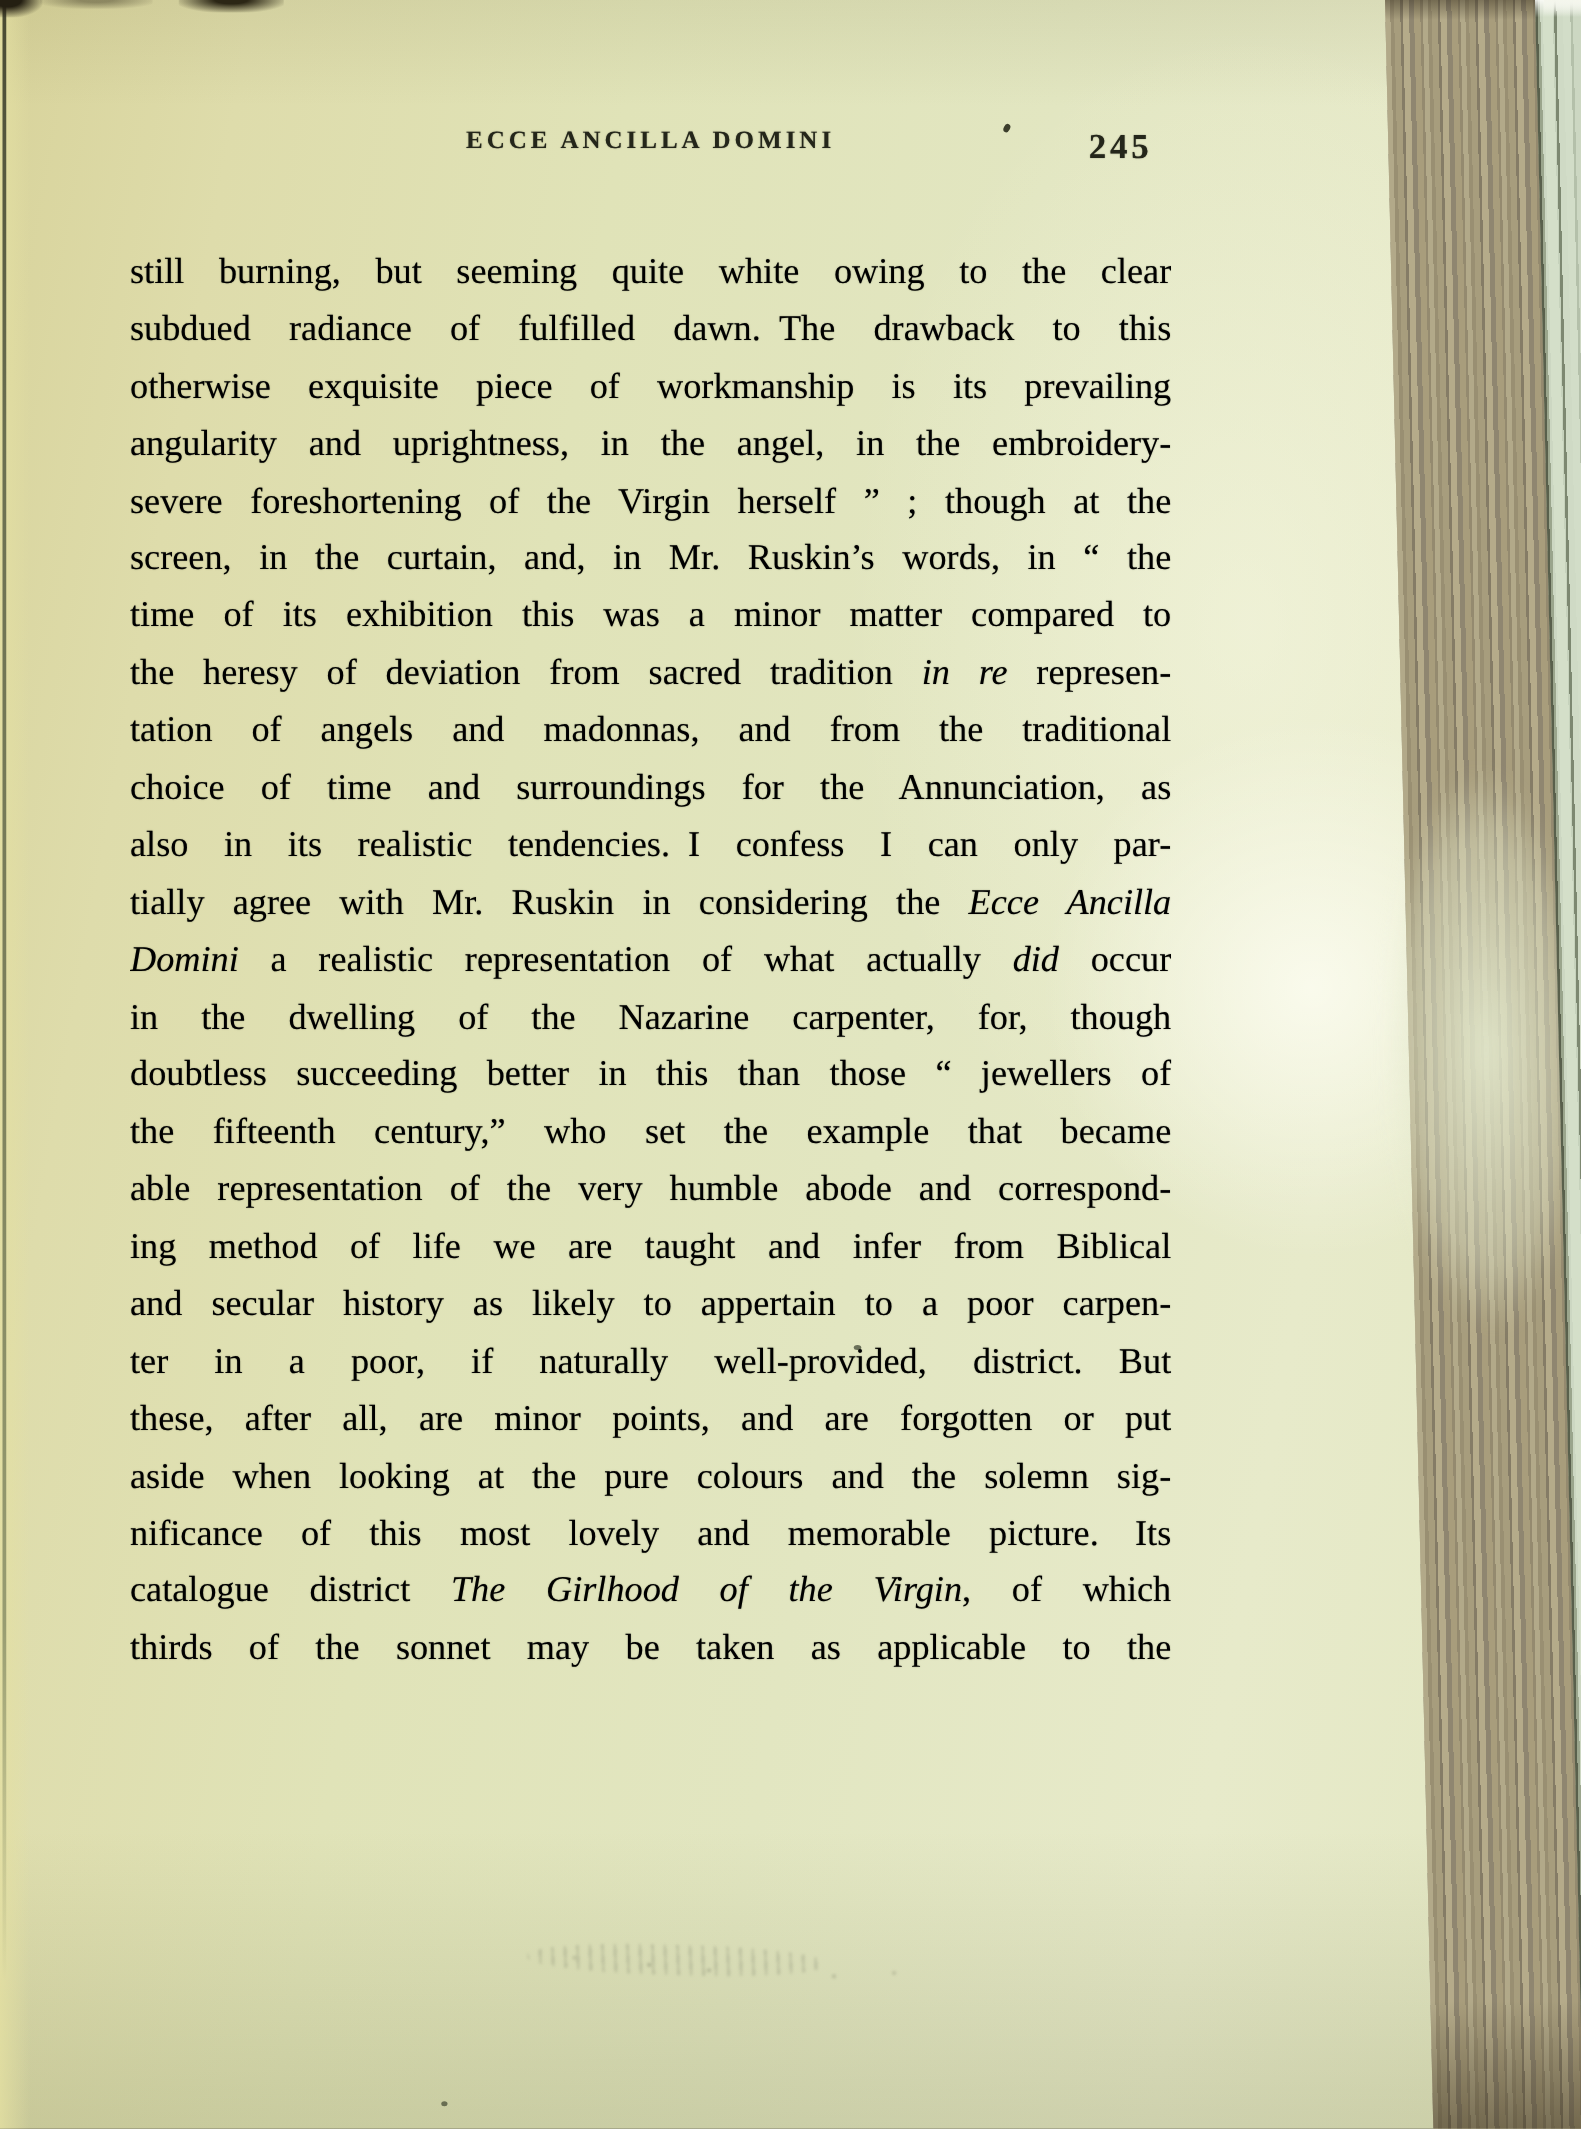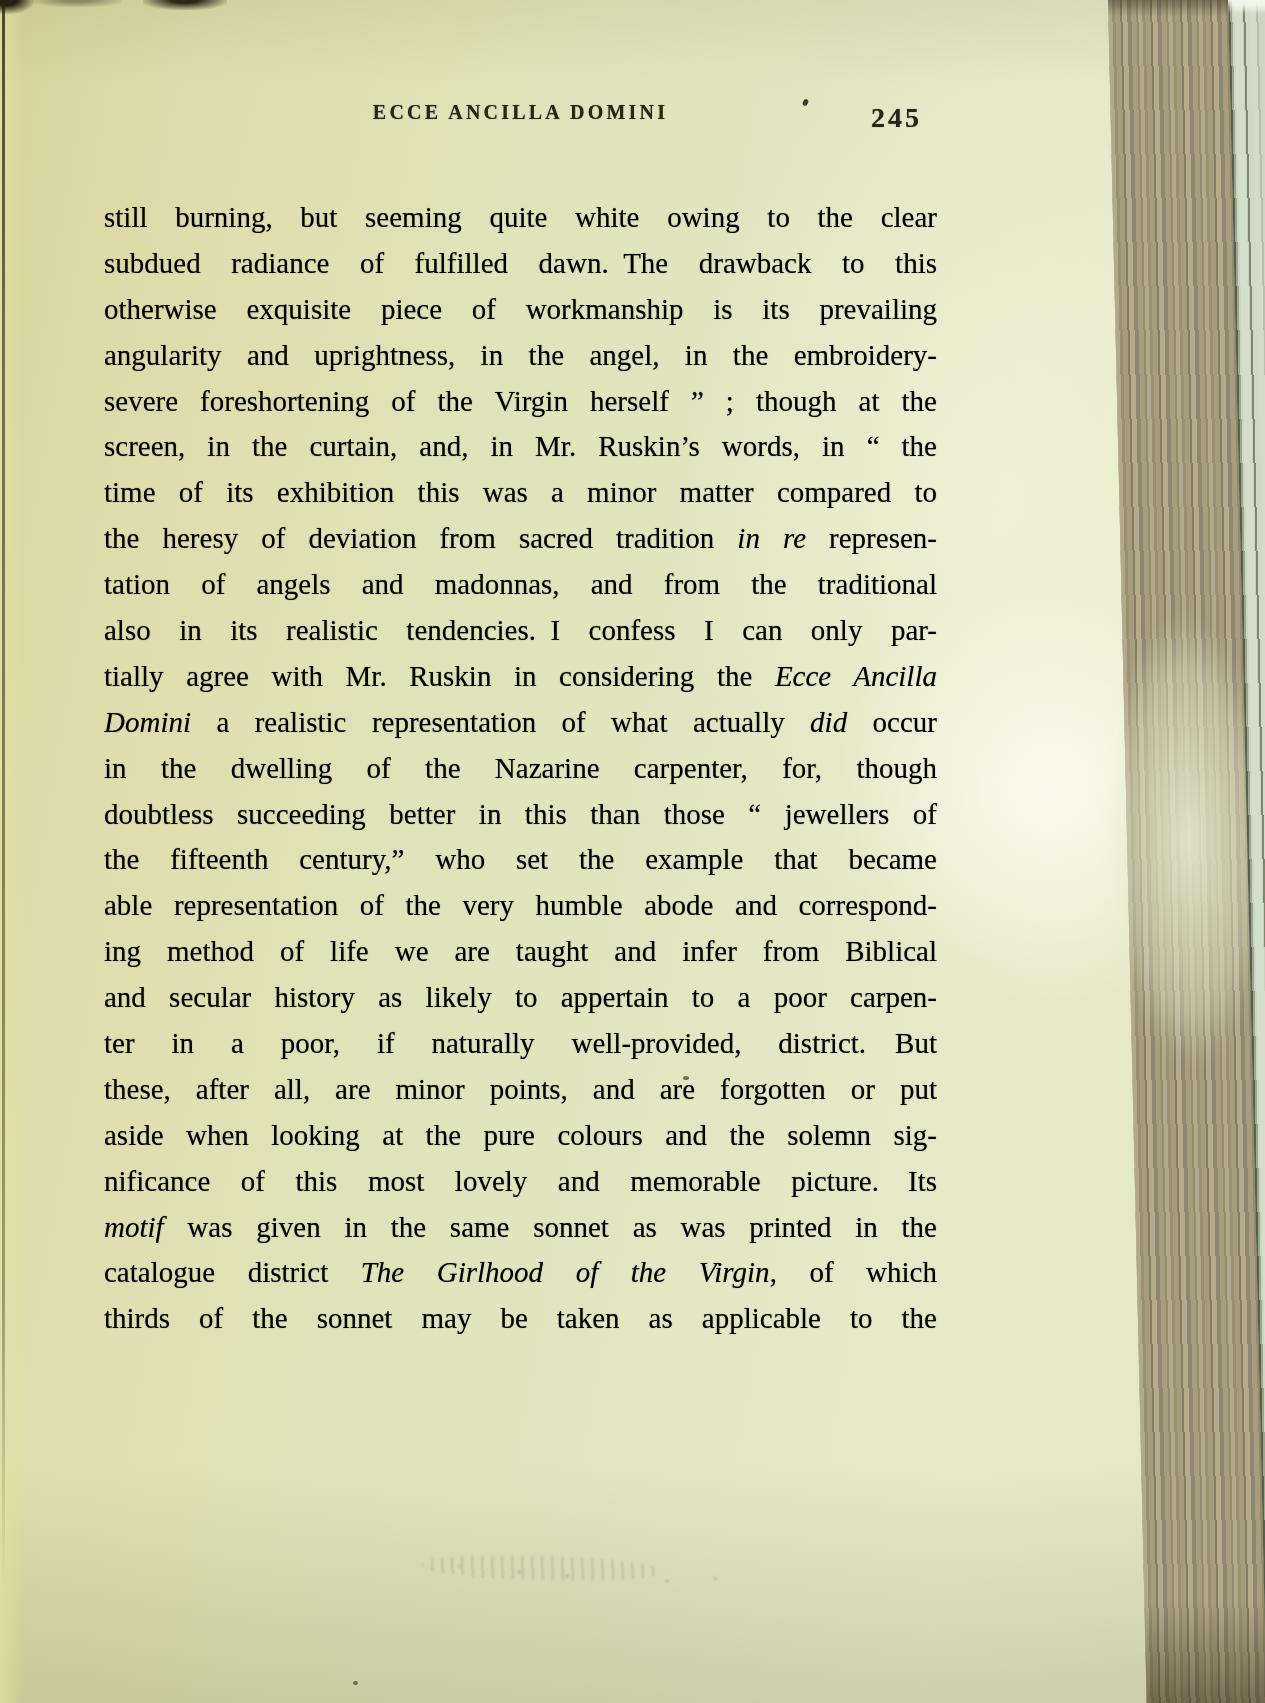--- a/index.html
+++ b/index.html
@@ -133,30 +133,30 @@
   <main class="body-text">
       <div class="line"><span>still burning, but seeming quite white owing to the clear</span></div>
       <div class="line"><span>subdued radiance of fulfilled dawn. The drawback to this</span></div>
       <div class="line"><span>otherwise exquisite piece of workmanship is its prevailing</span></div>
       <div class="line"><span>angularity and uprightness, in the angel, in the embroidery-</span></div>
       <div class="line"><span>severe foreshortening of the Virgin herself ” ; though at the</span></div>
       <div class="line"><span>screen, in the curtain, and, in Mr. Ruskin’s words, in “ the</span></div>
       <div class="line"><span>time of its exhibition this was a minor matter compared to</span></div>
       <div class="line"><span>the heresy of deviation from sacred tradition </span><em>in re</em><span> represen-</span></div>
       <div class="line"><span>tation of angels and madonnas, and from the traditional</span></div>
+      <div class="line"><span>choice of time and surroundings for the Annunciation, as</span></div>
       <div class="line"><span>also in its realistic tendencies. I confess I can only par-</span></div>
       <div class="line"><span>tially agree with Mr. Ruskin in considering the </span><em>Ecce Ancilla</em></div>
       <div class="line"><em>Domini</em><span> a realistic representation of what actually </span><em>did</em><span> occur</span></div>
       <div class="line"><span>in the dwelling of the Nazarine carpenter, for, though</span></div>
       <div class="line"><span>doubtless succeeding better in this than those “ jewellers of</span></div>
       <div class="line"><span>the fifteenth century,” who set the example that became</span></div>
       <div class="line"><span>able representation of the very humble abode and correspond-</span></div>
       <div class="line"><span>ing method of life we are taught and infer from Biblical</span></div>
       <div class="line"><span>and secular history as likely to appertain to a poor carpen-</span></div>
       <div class="line"><span>ter in a poor, if naturally well-provided, district. But</span></div>
       <div class="line"><span>these, after all, are minor points, and are forgotten or put</span></div>
       <div class="line"><span>aside when looking at the pure colours and the solemn sig-</span></div>
       <div class="line"><span>nificance of this most lovely and memorable picture. Its</span></div>
-      <div class="line"><em>motif</em><span> was given in the same sonnet as was printed in the</span></div>
       <div class="line"><span>catalogue district </span><em>The Girlhood of the Virgin</em><span>, of which</span></div>
       <div class="line"><span>thirds of the sonnet may be taken as applicable to the</span></div>
     </main>
 </div>
 
 </body></html>

